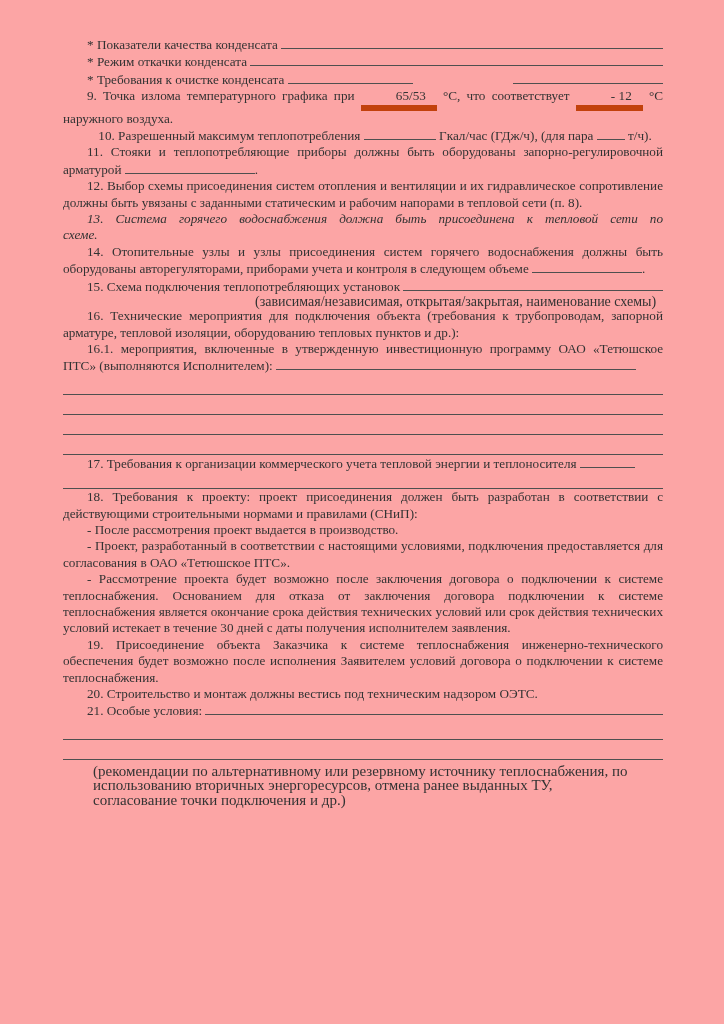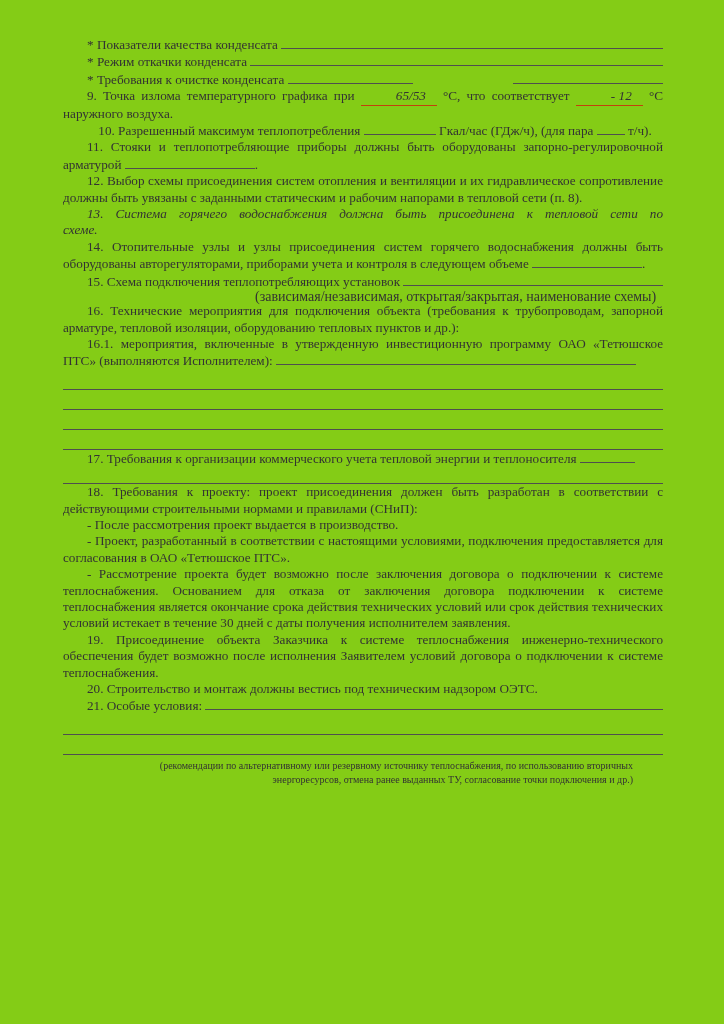--- a/index.html
+++ b/index.html
@@ -1,20 +1,20 @@
 <!DOCTYPE html>
 <html><head>
 <meta charset="utf-8">
 <style>
   * { margin:0; padding:0; box-sizing:border-box; }
   html,body { background:#ffffff; }
   .page {
     position:relative;
     width:724px; height:1024px;
-    background:#84cc16;
+    background:#fca5a5;
     font-family:"Liberation Serif", serif;
     font-size:13.2px;
     line-height:16.4px;
     color:#333333;
     padding:36px 61px 0 63px;
     overflow:hidden;
   }
   .p { text-align:justify; text-indent:24px; }
   .p.noj { text-align:center; }
   .row { display:flex; align-items:baseline; padding-left:24px; }
@@ -31,34 +31,33 @@
   .w110{width:110px} .w125{width:125px} .w130{width:130px}
   .w360{width:360px} .w490{width:490px}
   .rule {
     height:17px;
     border-bottom:1px solid #4f4f4f;
     margin-top:3px;
   }
   .rule.tight { margin-top:0; }
   .val {
     display:inline-block;
-    border-bottom:1px solid #c2410c;
+    border-bottom:6px solid #c2410c;
     padding:0 11px;
     white-space:nowrap;
-    font-style:italic;
   }
   .caption {
     font-size:14px;
     line-height:13px;
     padding-left:192px;
   }
   .footnote {
-    font-size:10px;
+    font-size:15px;
     line-height:14.5px;
-    text-align:right;
+    text-align:left;
     padding:4px 30px 0 30px;
   }
 </style>
 </head>
 <body>
 
 <div class="page">
 
   <div class="row">
     <span class="t">* Показатели качества конденсата</span>&nbsp;

